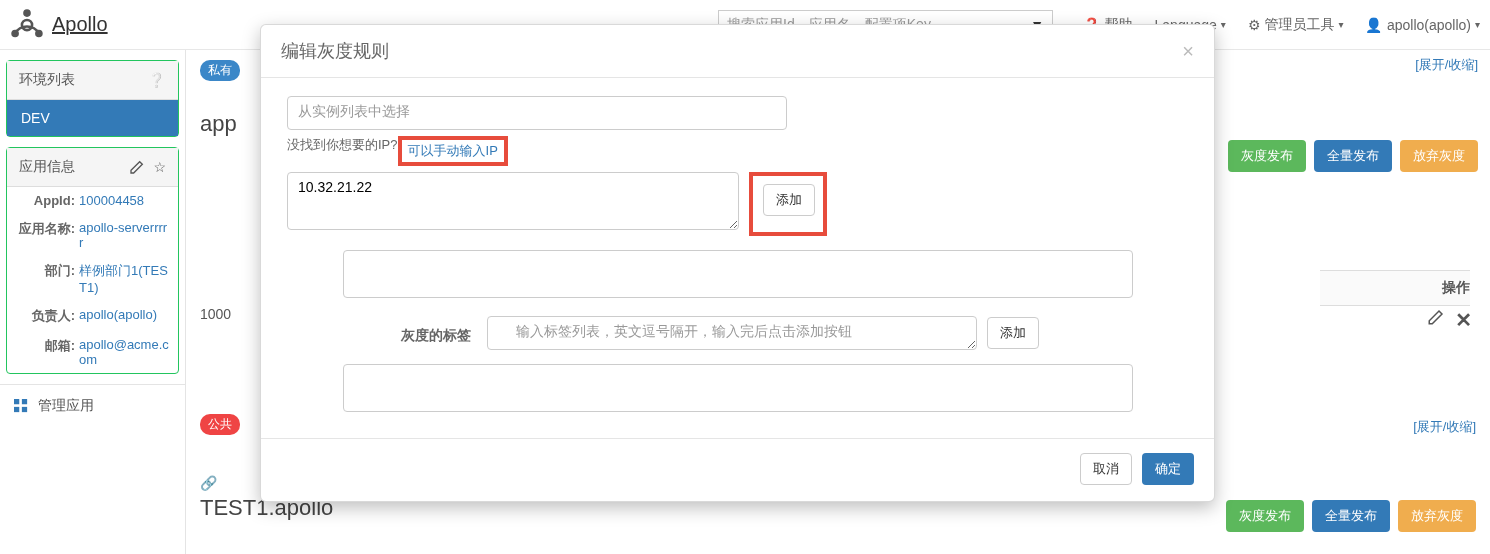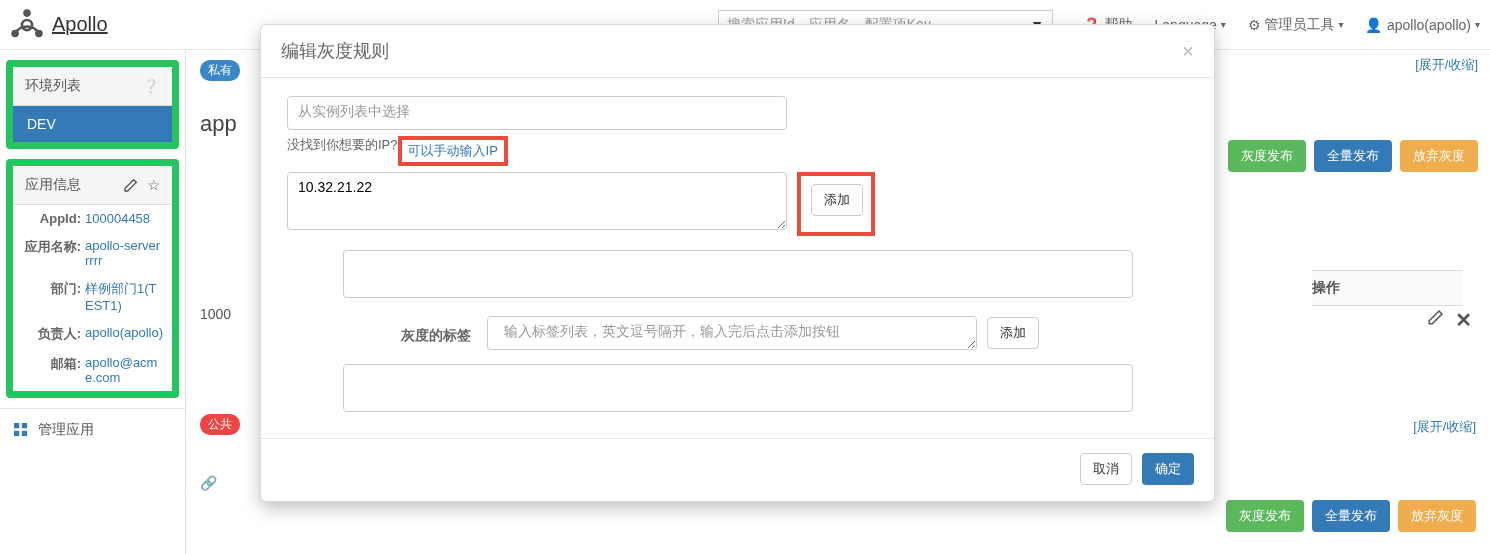--- a/index.html
+++ b/index.html
@@ -21,21 +21,21 @@
       position: relative;
     }
     .nav-search .caret-down { position: absolute; right: 8px; top: 6px; color: #333; }
     .nav-right { display: flex; align-items: center; gap: 22px; margin-left: 30px; color: #666; }
     .nav-right .item { display: flex; align-items: center; gap: 4px; cursor: pointer; }
     .nav-right .item span.caret { font-size: 10px; }
 
     
     .layout { display: flex; height: calc(100% - 50px); }
     .sidebar { width: 186px; border-right: 1px solid #e4e4e4; background: #fff; }
-    .panel { border: 7px solid #22c55e; border-radius: 4px; margin: 10px 6px; }
+    .panel { border: 1px solid #22c55e; border-radius: 4px; margin: 10px 6px; }
     .panel-heading {
       background: #f5f5f5; padding: 10px 12px; font-size: 14px; color: #555;
       display: flex; align-items: center; justify-content: space-between;
       border-bottom: 1px solid #ddd;
     }
     .panel-heading .icons { display: flex; gap: 8px; color: #555; }
     .nav-dev {
       background: #337ab7; color: #fff; padding: 10px 14px;
     }
     .appinfo-row { display: flex; gap: 4px; padding: 6px 8px; font-size: 13px; color: #555; }
@@ -60,21 +60,21 @@
       position: absolute; right: 12px; top: 90px; display: flex; gap: 8px;
     }
     .btn { display: inline-flex; align-items: center; padding: 6px 12px; border-radius: 4px; font-size: 13px; border: 1px solid transparent; cursor: pointer; }
     .btn-green { background: #5cb85c; color: #fff; }
     .btn-blue  { background: #337ab7; color: #fff; }
     .btn-orange{ background: #f0ad4e; color: #fff; }
     .btn-default { background: #fff; border: 1px solid #ccc; color: #333; }
     .btn-primary { background: #337ab7; color: #fff; }
 
     .ops-head {
-      position: absolute; right: 28px; top: 220px; width: 150px; text-align: left;
+      position: absolute; right: 20px; top: 220px; width: 150px; text-align: right;
       font-weight: bold; color: #555; border-top: 1px solid #ddd; padding-top: 8px;
       border-bottom: 1px solid #ddd; padding-bottom: 8px; background:#fafafa;
     }
     .ops-row {
       position: absolute; right: 18px; top: 258px; display: flex; gap: 10px; color: #555;
     }
 
     .second-section { position: absolute; top: 364px; left: 14px; right: 14px; }
     .expand-link2 { position: absolute; right: 0; top: 4px; color: #337ab7; font-size: 13px; cursor: pointer; }
     .ns-title2 { font-size: 22px; color: #444; margin-top: 56px; }
@@ -102,30 +102,30 @@
       padding: 6px 10px; color: #999;
     }
     .hint-line { display: flex; align-items: flex-start; gap: 0; font-size: 13px; }
     .hint-line .q { color: #666; }
     .hint-line .link { color: #337ab7; cursor: pointer; }
     .red-box { border: 4px solid #e74c3c; padding: 2px 6px; display: inline-block; }
     .ip-area {
       display: flex; gap: 10px; align-items: flex-start;
     }
     .textarea-ip {
-      width: 500px; height: 58px; border: 1px solid #ccc; border-radius: 4px;
+      width: 452px; height: 58px; border: 1px solid #ccc; border-radius: 4px;
       padding: 6px 10px; font-size: 14px; font-family: inherit; resize: both;
     }
     .red-box-btn { border: 4px solid #e74c3c; padding: 8px 8px 16px 10px; }
     .taglist-blank {
       width: 790px; height: 48px; border: 1px solid #ccc; border-radius: 4px; margin: 6px auto 18px;
     }
     .label-textarea {
       width: 490px; height: 34px; border: 1px solid #ccc; border-radius: 4px;
-      padding: 6px 16px; font-size: 14px; font-family: inherit; color: #333; resize: both;
+      padding: 6px 28px; font-size: 14px; font-family: inherit; color: #333; resize: both;
     }
     .label-textarea::placeholder, .select-box.placeholder { color: #999; }
     .modal-footer {
       padding: 14px 20px 0; border-top: 1px solid #e5e5e5; display: flex; justify-content: flex-end; gap: 10px;
     }
     
     svg { display: block; }
   </style>
 </head>
 <body>
@@ -255,20 +255,21 @@
     </div>
 
     <div style="position:absolute; left:14px; top:256px; color:#555;">1000</div>
 
     <div class="second-section">
       <span class="badge-public">公共</span>
       <span class="expand-link2">[展开/收缩]</span>
       <div style="margin-top:40px">
         <span style="color:#888">🔗</span>
       </div>
+      <div class="ns-title2" style="margin-top:4px;">TEST1.apollo</div>
       <div class="action-buttons2">
         <span class="btn btn-green">灰度发布</span>
         <span class="btn btn-blue">全量发布</span>
         <span class="btn btn-orange">放弃灰度</span>
       </div>
     </div>
   </div>
 </div>
 
 <div class="modal-backdrop"></div>

